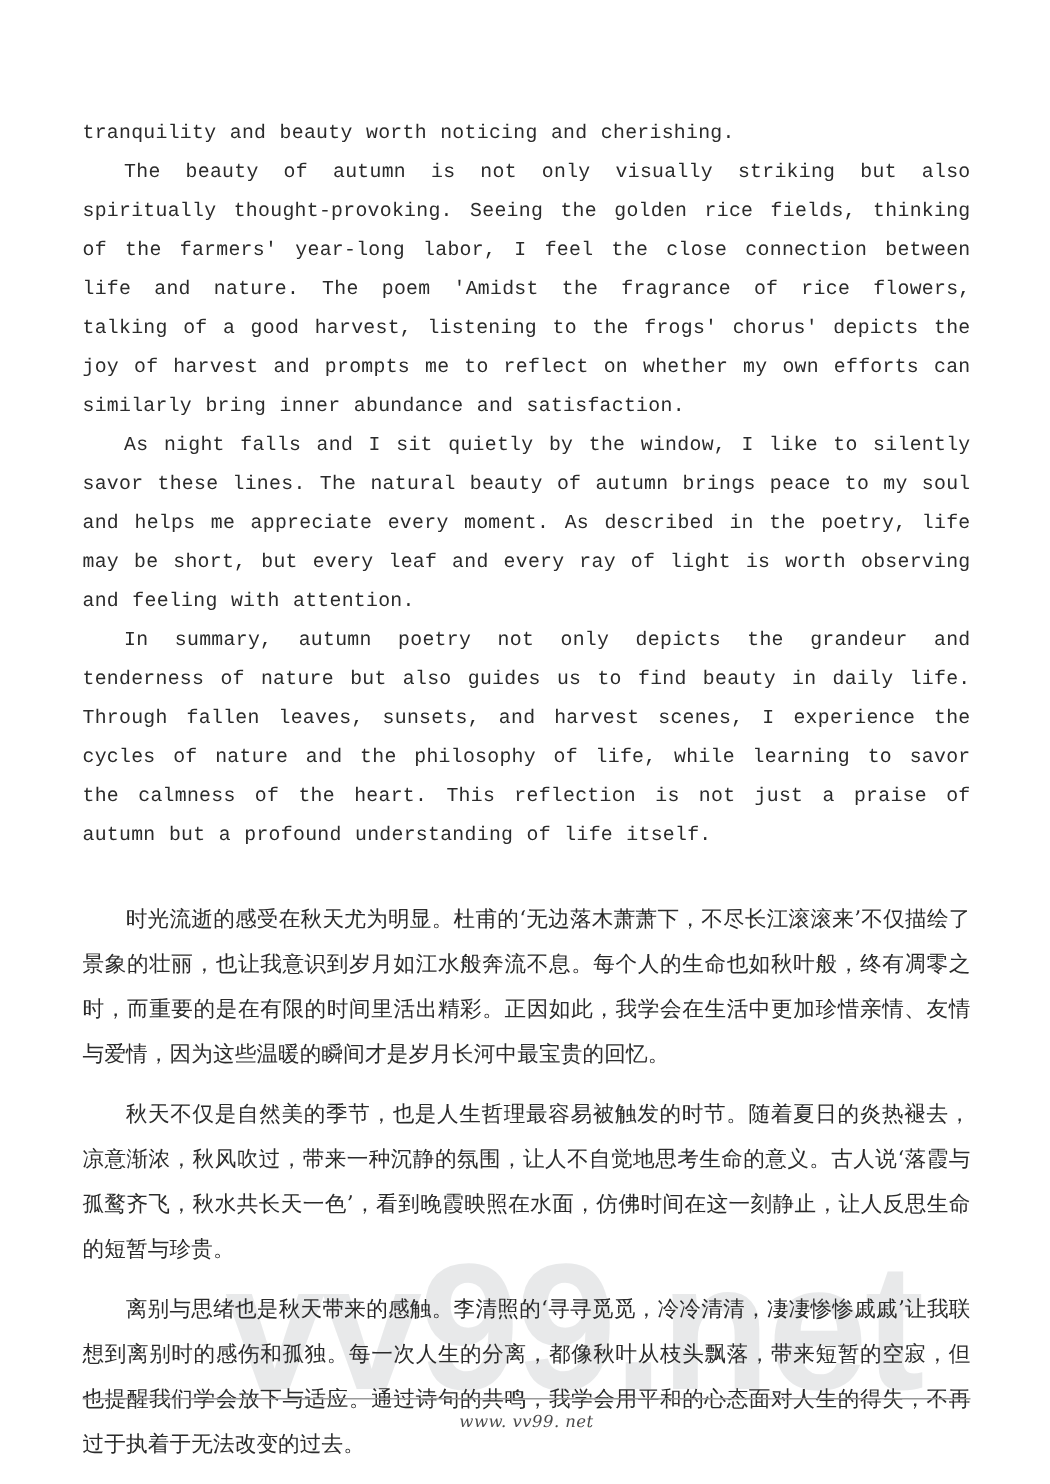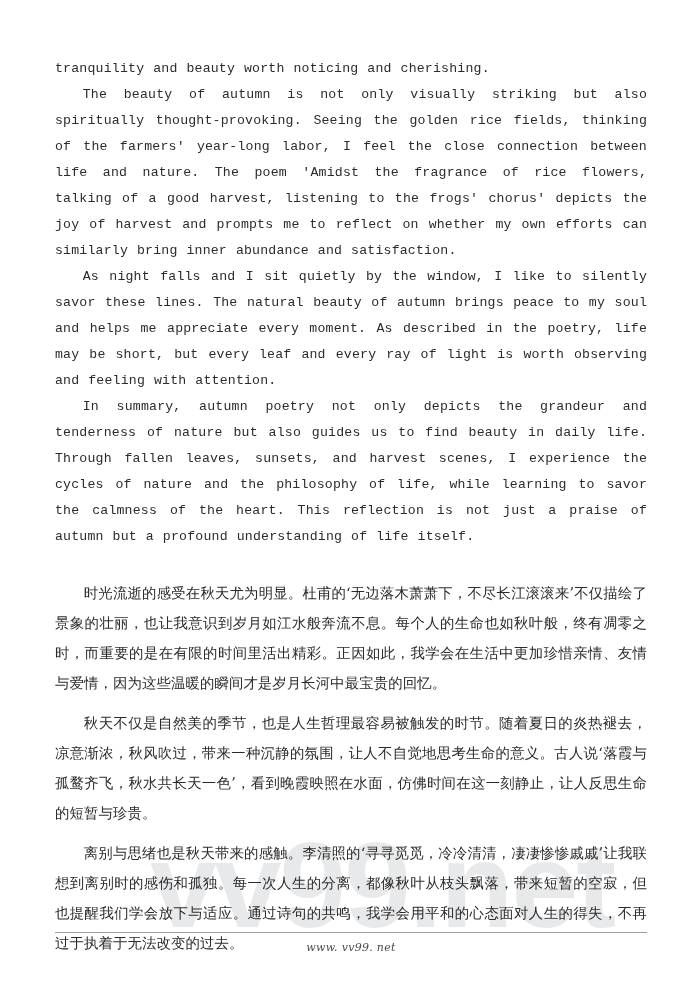--- a/index.html
+++ b/index.html
@@ -43,21 +43,21 @@
   .content {
     position: absolute;
     left: 55px;
     top: 0;
     width: 592px;
     z-index: 2;
   }
 
   
   .en-block {
-    padding-top: 56px;
+    padding-top: 76px;
   }
   p.en {
     margin: 0;
     font-family: "Liberation Mono", "DejaVu Sans Mono", monospace;
     font-size: 13.2px;
     line-height: 26px;
     color: #2b2b2b;
     text-align: justify;
     text-justify: inter-word;
     word-spacing: 0.06em;

